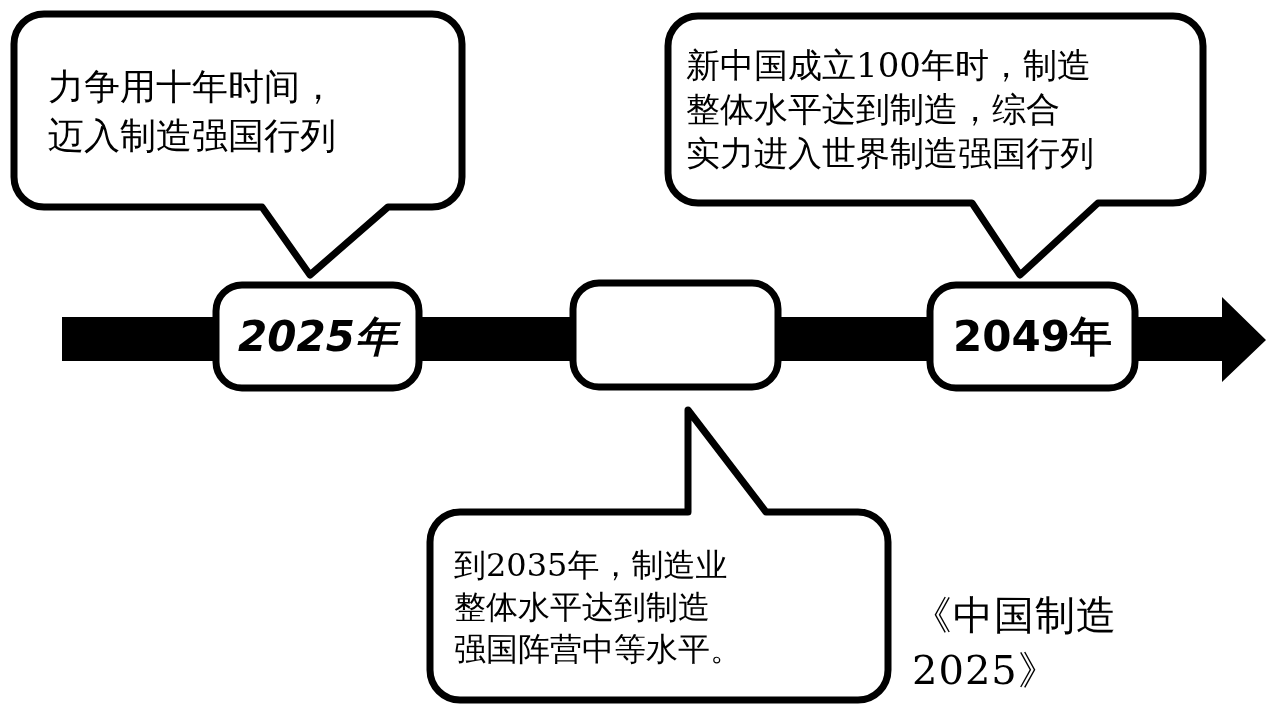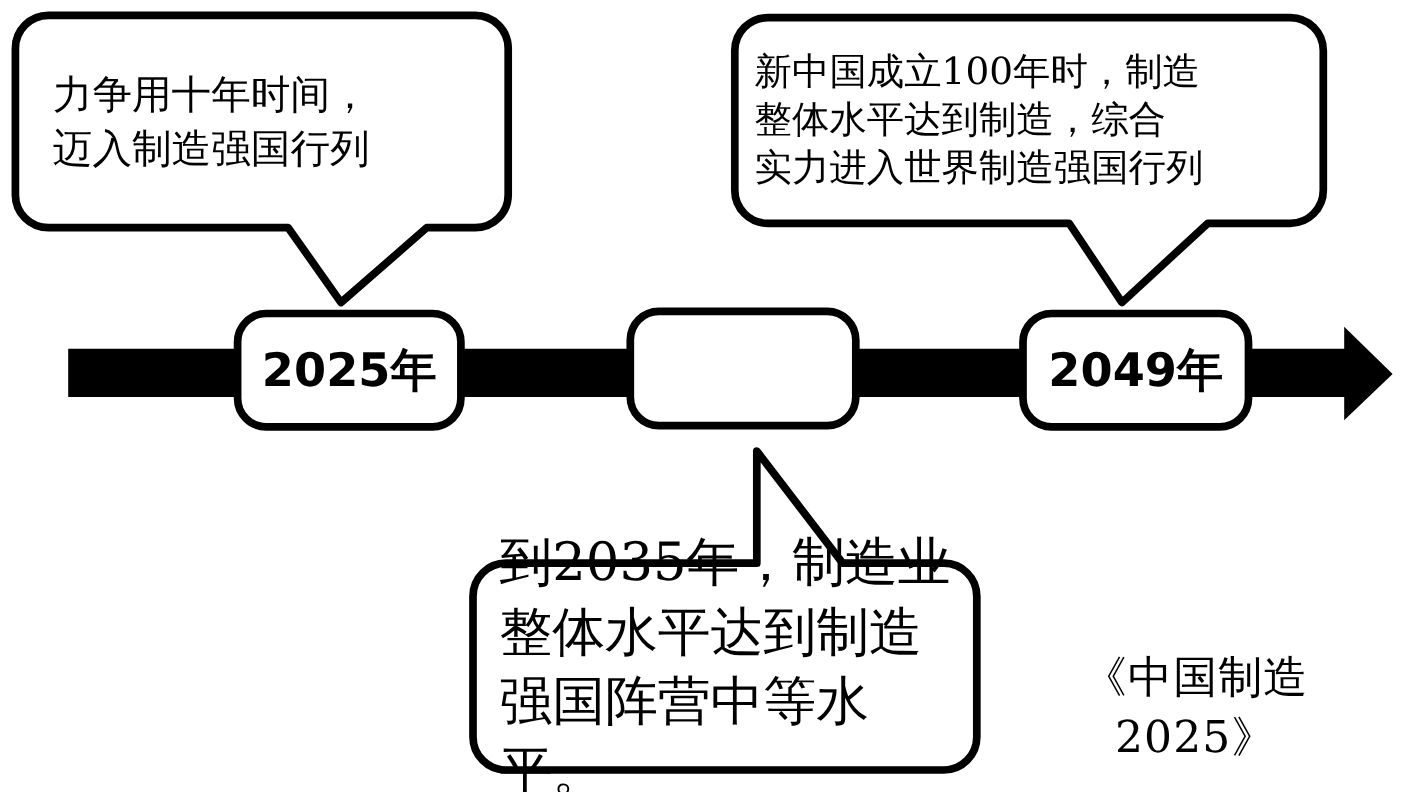--- a/index.html
+++ b/index.html
@@ -46,21 +46,21 @@
   
   .year-label {
     display: flex;
     align-items: center;
     justify-content: center;
     font-size: 42px;
     font-weight: 700;
     letter-spacing: 0px;
     font-family: "DejaVu Sans", "Liberation Sans", sans-serif;
   }
-  #year-1 { left: 216px; top: 285px; width: 203px; height: 103px; }
+  #year-1 { left: 216px; top: 285px; width: 203px; height: 103px; font-style: italic; }
   #year-2 { left: 573px; top: 283px; width: 205px; height: 104px; }
   #year-3 { left: 930px; top: 285px; width: 205px; height: 103px; text-align: right; }
 
   
   .callout-text {
     display: flex;
     flex-direction: column;
     justify-content: center;
     font-size: 34px;
     line-height: 1.33;
@@ -74,37 +74,36 @@
   }
   #callout-2-text {
     left: 680px; top: 26px; width: 516px; height: 166px;
     padding: 0 6px;
     font-size: 34px;
     line-height: 1.30;
   }
   #callout-3-text {
     left: 444px; top: 522px; width: 432px; height: 170px;
     padding: 0 10px;
-    font-size: 48px;
+    font-size: 32px;
     line-height: 1.32;
   }
 
   
   #source-caption {
     left: 912px;
     top: 612px;
     width: 350px;
     height: 62px;
     display: flex;
     align-items: center;
     justify-content: center;
     font-size: 40px;
     font-weight: 400;
     letter-spacing: 1px;
-    text-align: center;
   }
 </style>
 </head>
 <body>
 
 <div id="stage">
 
   <svg id="art" viewBox="0 0 1280 720" xmlns="http://www.w3.org/2000/svg">
 
     <g>

